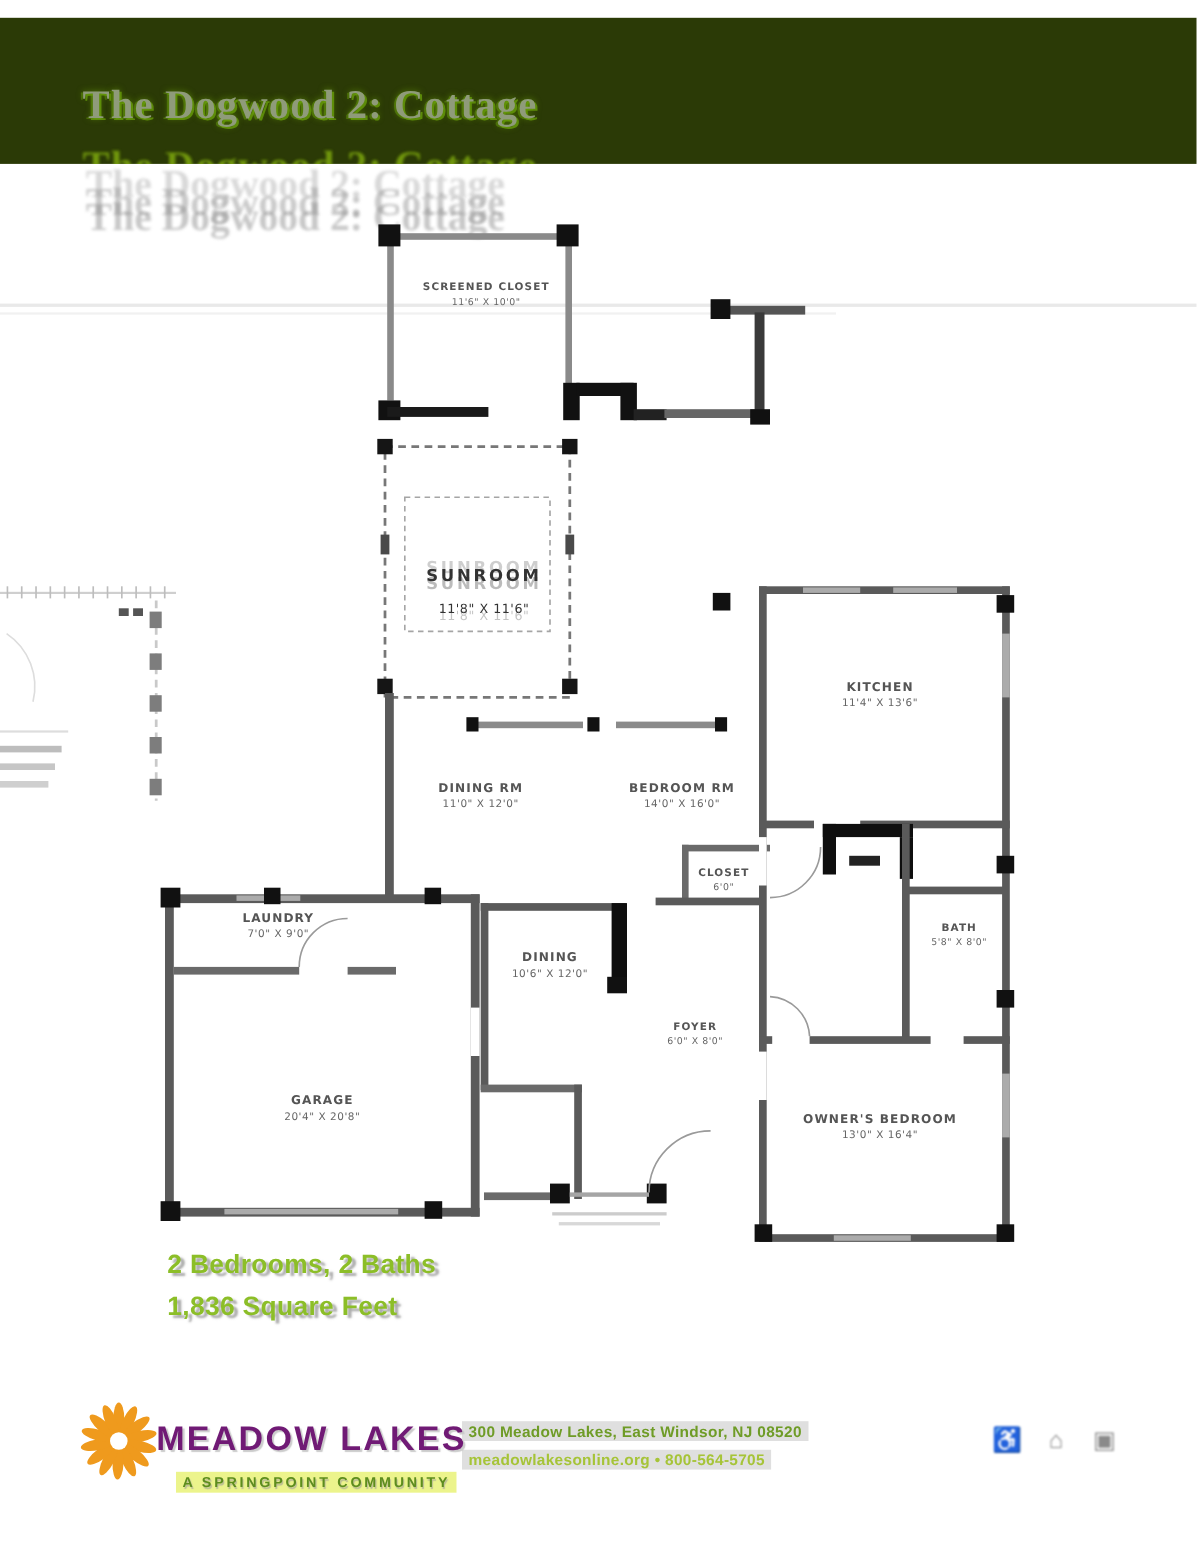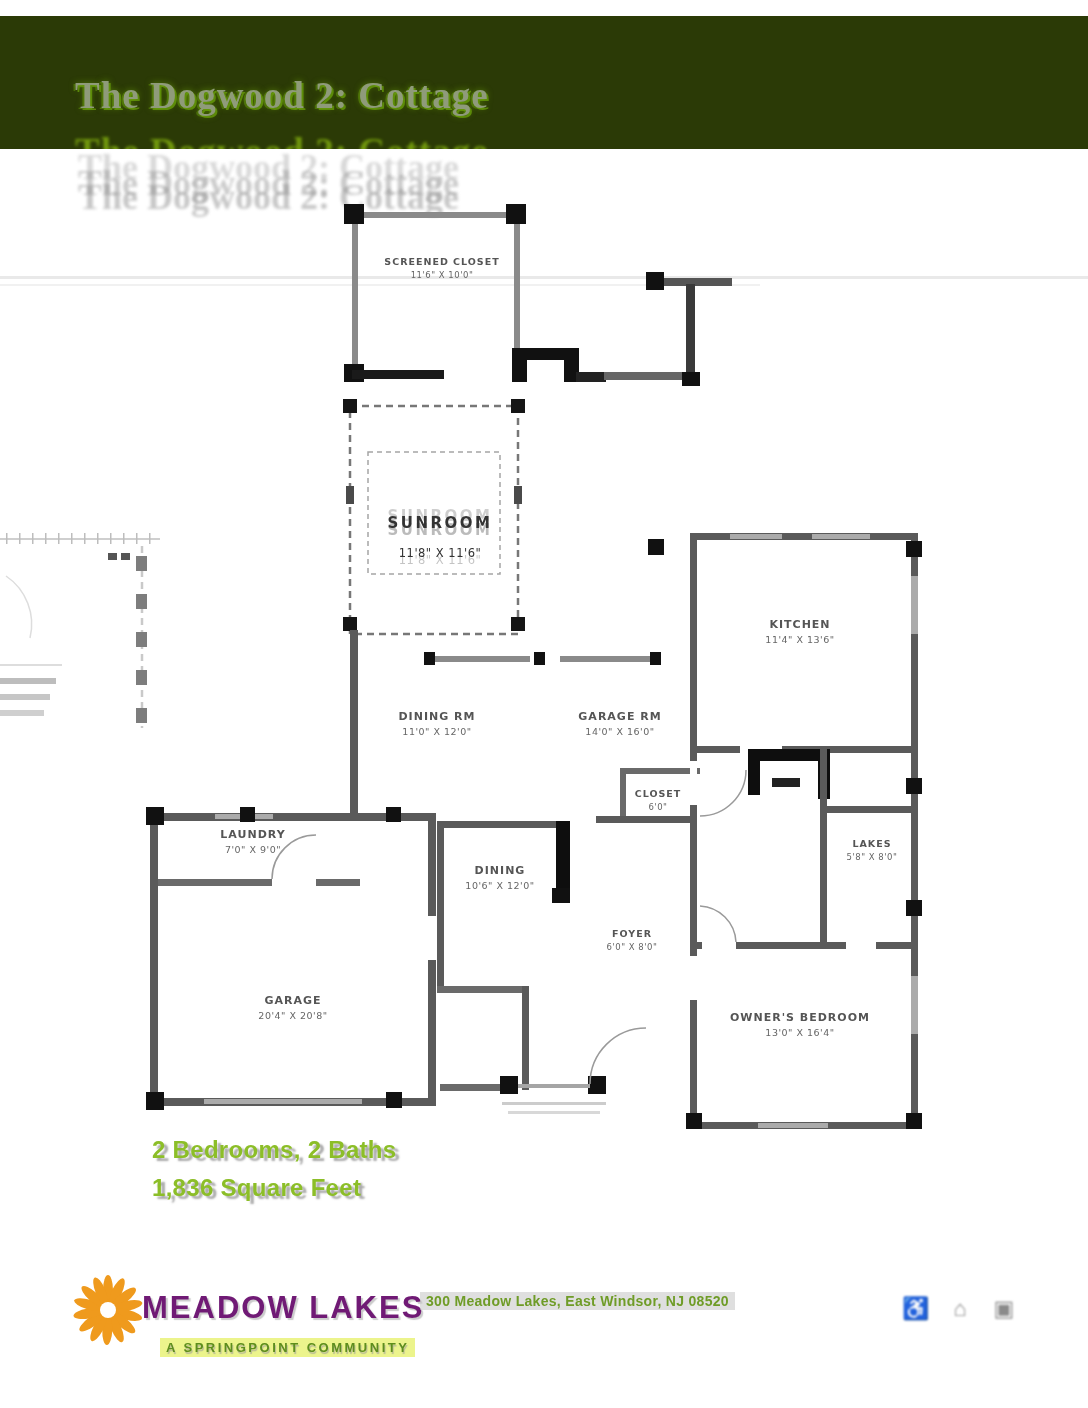--- a/index.html
+++ b/index.html
@@ -248,31 +248,31 @@
     <div class="nm">KITCHEN</div>
     <div class="dm">11'4" X 13'6"</div>
   </div>
 
   <div class="room" style="left:437px;top:694px;">
     <div class="nm">DINING RM</div>
     <div class="dm">11'0" X 12'0"</div>
   </div>
 
   <div class="room" style="left:620px;top:694px;">
-    <div class="nm">GARAGE RM</div>
+    <div class="nm">BEDROOM RM</div>
     <div class="dm">14'0" X 16'0"</div>
   </div>
 
   <div class="room small-room" style="left:658px;top:772px;">
     <div class="nm">CLOSET</div>
     <div class="dm">6'0"</div>
   </div>
 
   <div class="room small-room" style="left:872px;top:822px;">
-    <div class="nm">LAKES</div>
+    <div class="nm">BATH</div>
     <div class="dm">5'8" X 8'0"</div>
   </div>
 
   <div class="room" style="left:253px;top:812px;">
     <div class="nm">LAUNDRY</div>
     <div class="dm">7'0" X 9'0"</div>
   </div>
 
   <div class="room" style="left:500px;top:848px;">
     <div class="nm">DINING</div>
@@ -315,20 +315,21 @@
         <ellipse rx="5" ry="15" cy="-20" transform="rotate(260)"></ellipse>
         <ellipse rx="5" ry="15" cy="-20" transform="rotate(286)"></ellipse>
         <ellipse rx="5" ry="15" cy="-20" transform="rotate(312)"></ellipse>
         <ellipse rx="5" ry="15" cy="-20" transform="rotate(338)"></ellipse>
       </g>
       <circle r="8" fill="#ffffff"></circle>
     </svg>
     <div id="logo-name">MEADOW LAKES</div>
     <div id="logo-tagline">A SPRINGPOINT COMMUNITY</div>
     <div id="addr-1" class="addr-line">300 Meadow Lakes, East Windsor, NJ 08520</div>
+    <div id="addr-2" class="addr-line">meadowlakesonline.org • 800-564-5705</div>
     <div id="footer-icons">
       <div class="f-icon">♿</div>
       <div class="f-icon">⌂</div>
       <div class="f-icon">▣</div>
     </div>
   </div>
 
 </div>
 
 </body></html>

